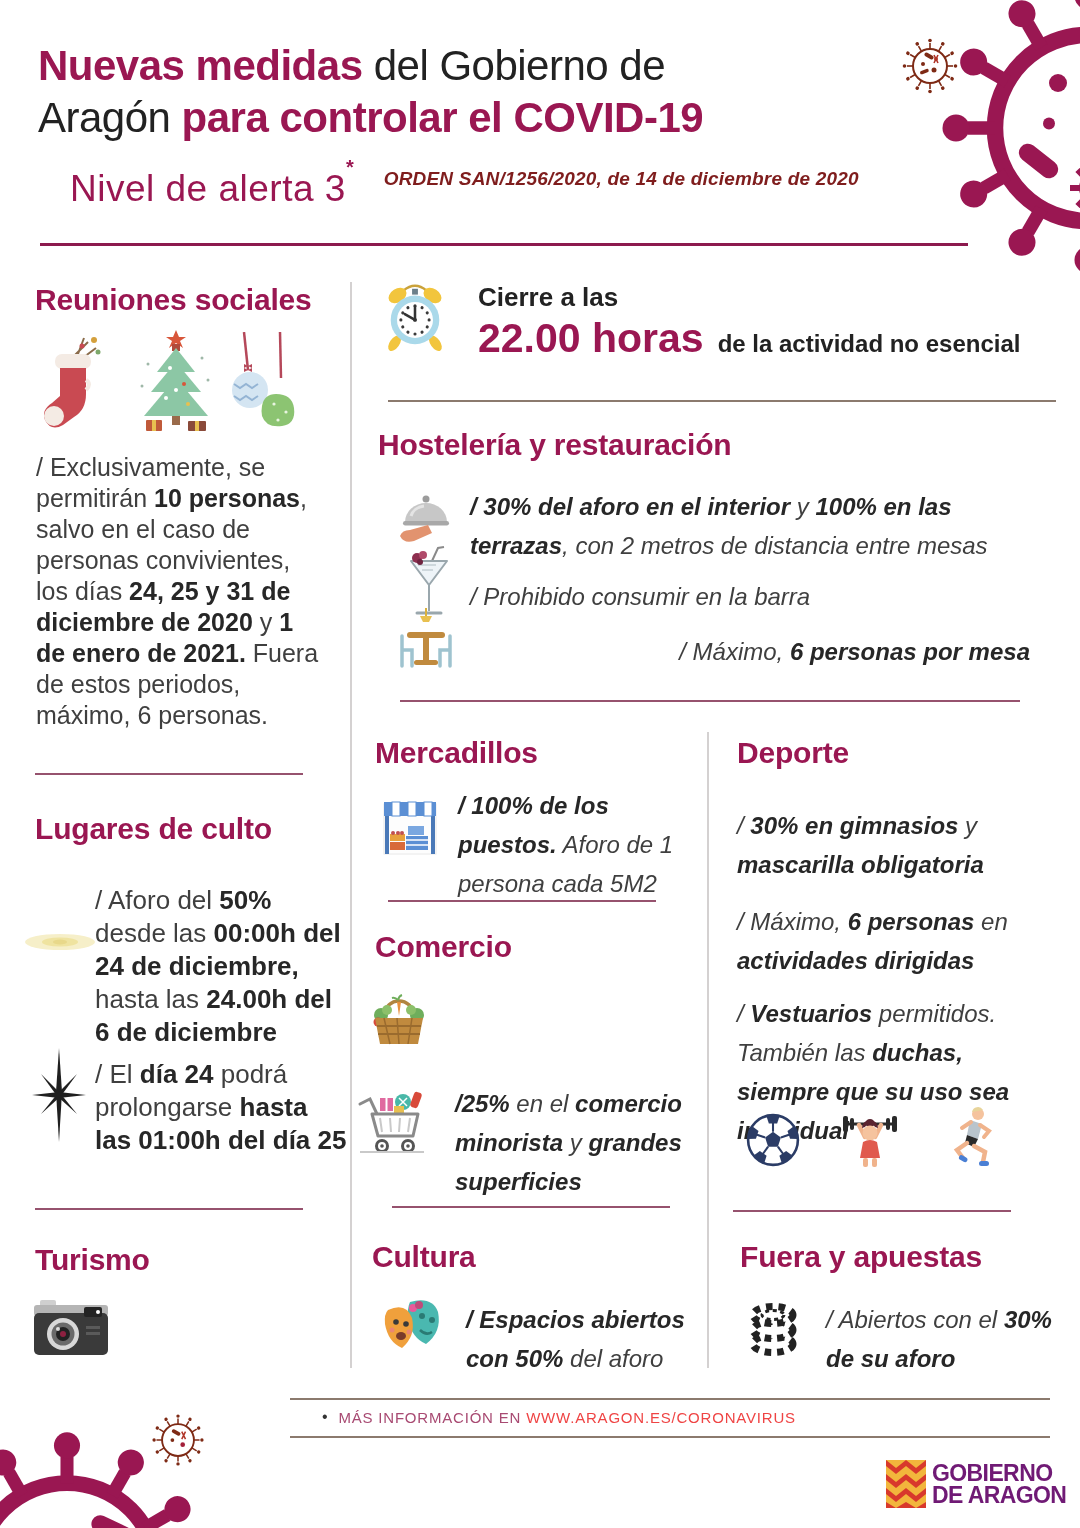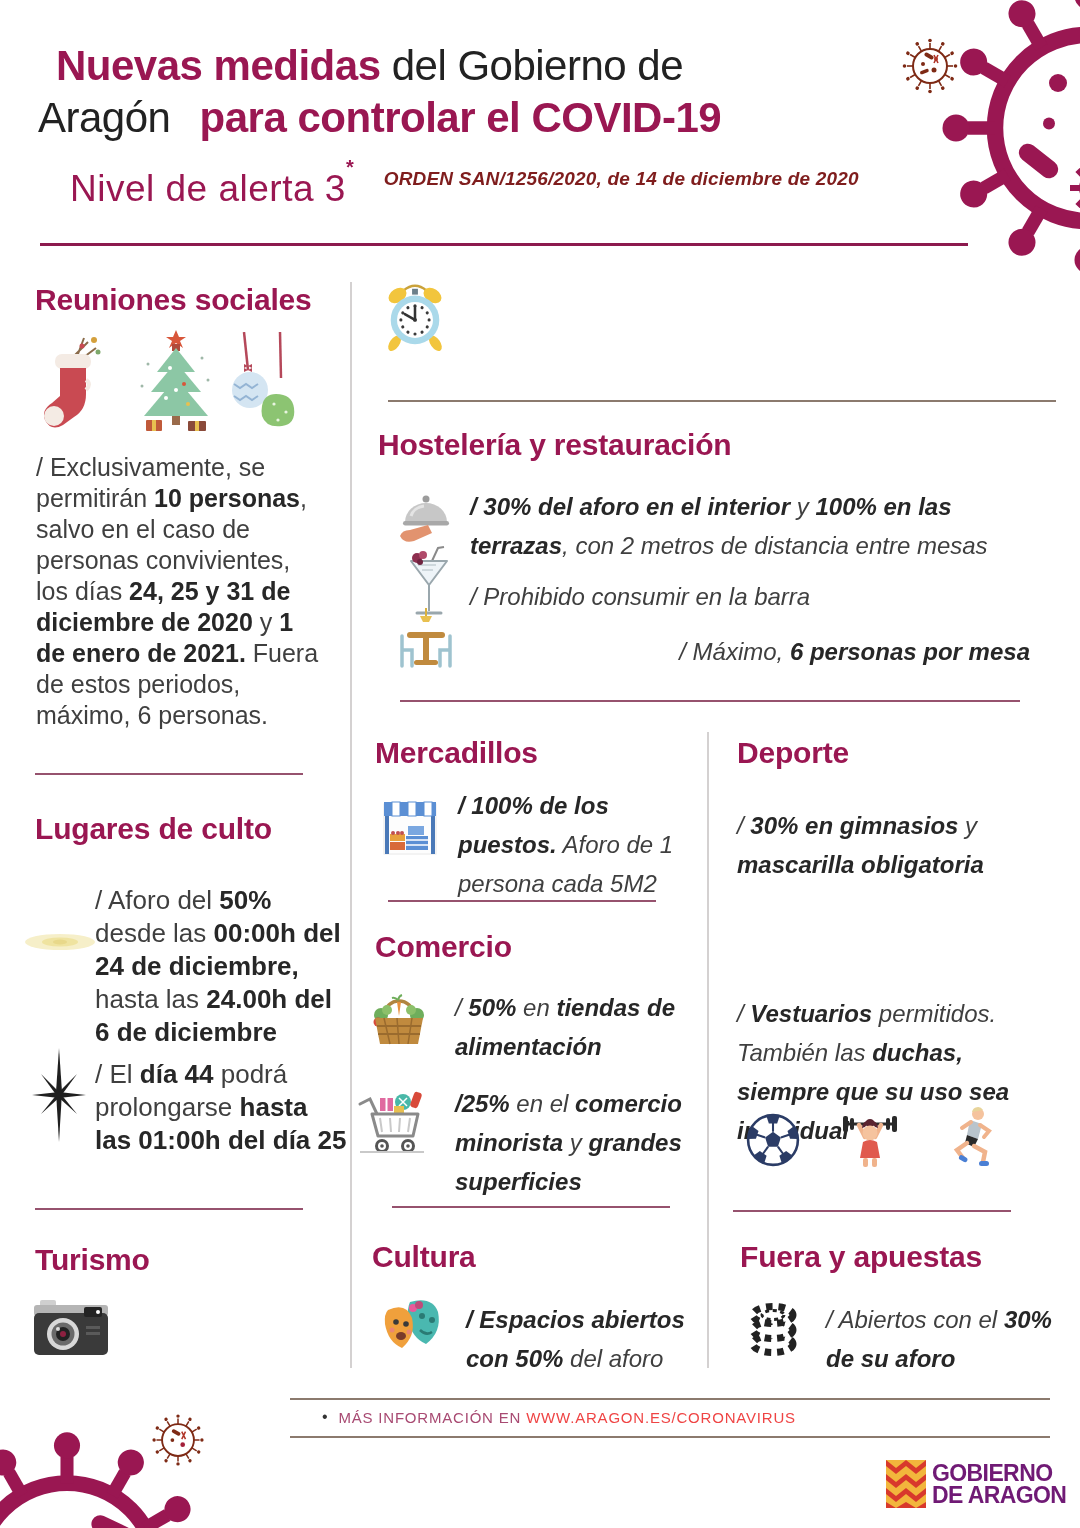--- a/index.html
+++ b/index.html
@@ -13,21 +13,21 @@
   html,body{margin:0;padding:0;background:#e9e9e9;}
   .canvas{
     position:relative;width:1080px;height:1528px;margin:0 auto;
     background:#ffffff;overflow:hidden;
     font-family:"Liberation Sans","DejaVu Sans",sans-serif;
     color:var(--body);
   }
   .abs{position:absolute;}
   b{font-weight:800;color:var(--boldtxt);}
   .title-line{font-size:42px;line-height:52px;font-weight:300;color:#222;letter-spacing:-0.5px;}
-  .title-line b{color:var(--accent);font-weight:800;margin-left:18px;}
+  .title-line b{color:var(--accent);font-weight:800;}
   .alert-row{display:flex;align-items:flex-start;margin-left:32px;}
   .alert-label{font-size:37px;color:var(--accent);font-weight:400;letter-spacing:0.5px;}
   .alert-ast{font-size:20px;color:var(--accent);font-weight:700;vertical-align:top;position:relative;top:-12px;}
   .order{font-style:italic;font-weight:700;font-size:19px;color:#7f1d1d;margin-left:30px;padding-bottom:6px;letter-spacing:0.2px;}
   .sec-title{font-size:30px;font-weight:800;color:var(--accent);letter-spacing:-0.2px;}
   .body-lg{font-size:25px;line-height:31px;}
   .body-md{font-size:26px;line-height:33px;}
   .body-sm{font-size:24px;line-height:39px;font-style:italic;}
   .rule-m{height:2px;background:var(--rule-maroon);}
   .rule-g{height:2px;background:var(--rule-gray);}
@@ -176,21 +176,21 @@
     <ellipse cx="38" cy="22" rx="7" ry="2.5" fill="#e8d88a"></ellipse>
   </svg>
   <div class="abs body-md" style="left:95px;top:884px;width:252px;"><span>/ Aforo del </span><b>50%</b><span>  desde las </span><b>00:00h del 24 de diciembre,</b><span> hasta las </span><b>24.00h del 6 de diciembre</b></div>
 
   <svg class="abs" style="left:28px;top:1046px;" width="62" height="100" viewBox="0 0 62 100">
     <path d="M31,2 L34,46 L31,96 L28,46 Z" fill="#1f1f1f"></path>
     <path d="M4,49 L31,46 L58,49 L31,52 Z" fill="#1f1f1f"></path>
     <path d="M13,28 L32,47 L49,68 L29,50 Z" fill="#1f1f1f"></path>
     <path d="M49,28 L30,47 L13,68 L33,50 Z" fill="#1f1f1f"></path>
   </svg>
-  <div class="abs body-md" style="left:95px;top:1058px;width:252px;"><span>/ El </span><b>día 44</b><span> podrá prolongarse </span><b>hasta las 01:00h del día 25</b></div>
+  <div class="abs body-md" style="left:95px;top:1058px;width:252px;"><span>/ El </span><b>día 24</b><span> podrá prolongarse </span><b>hasta las 01:00h del día 25</b></div>
 
   <div class="abs rule-m" style="left:35px;top:1208px;width:268px;"></div>
 
   <div class="abs sec-title" style="left:35px;top:1243px;">Turismo</div>
 
   <svg class="abs" style="left:32px;top:1298px;" width="78" height="62" viewBox="0 0 78 62">
     <rect x="8" y="2" width="16" height="8" rx="2" fill="#cfcfcf"></rect>
     <rect x="2" y="7" width="74" height="11" rx="3" fill="#b5b5b5"></rect>
     <rect x="2" y="15" width="74" height="42" rx="5" fill="#3a3a3a"></rect>
     <rect x="52" y="9" width="18" height="10" rx="2" fill="#242424"></rect>
@@ -231,20 +231,27 @@
       <use href="#ck1" transform="rotate(210 36 42)"></use>
       <use href="#ck1" transform="rotate(240 36 42)"></use>
       <use href="#ck1" transform="rotate(270 36 42)"></use>
       <use href="#ck1" transform="rotate(300 36 42)"></use>
       <use href="#ck1" transform="rotate(330 36 42)"></use>
     <line x1="36" y1="42" x2="36" y2="28" stroke="#333" stroke-width="2.6" stroke-linecap="round"></line>
     <line x1="36" y1="42" x2="25.5" y2="36" stroke="#333" stroke-width="2.6" stroke-linecap="round"></line>
     <circle cx="36" cy="42" r="2" fill="#333"></circle>
   </svg>
 
+  <div class="abs" style="left:478px;top:282px;width:580px;">
+    <div class="closure-prefix">Cierre a las</div>
+    <div class="closure-line2">
+      <span class="closure-time">22.00 horas</span>
+      <span class="closure-rest">de la actividad no esencial</span>
+    </div>
+  </div>
 
   <div class="abs rule-g" style="left:388px;top:400px;width:668px;"></div>
 
   <div class="abs sec-title" style="left:378px;top:428px;">Hostelería y restauración</div>
 
   <svg class="abs" style="left:398px;top:490px;" width="56" height="56" viewBox="0 0 56 56">
     <circle cx="28" cy="9" r="3.5" fill="#9c9c9c"></circle>
     <path d="M7,32 A21,19 0 0 1 49,32 Z" fill="#c7c7c7"></path>
     <path d="M13,26 A16,13 0 0 1 26,16" stroke="#e4e4e4" stroke-width="3" fill="none"></path>
     <rect x="5" y="31" width="46" height="4.5" rx="2.2" fill="#a8a8a8"></rect>
@@ -314,21 +321,20 @@
     <circle cx="47" cy="27" r="7" fill="#6fae5c"></circle>
       <circle cx="41" cy="22" r="5" fill="#8cc06a"></circle>
     <path d="M27,14 L31,14 L29,28 Z" fill="#e8913c"></path>
     <path d="M28,12 q1,-4 4,-5 M28,12 q-3,-3 -6,-2" stroke="#6fae5c" stroke-width="2" fill="none"></path>
     <circle cx="8" cy="34" r="4.5" fill="#d84a3a"></circle>
     <path d="M14,34 q6,8 14,6" stroke="#e8c050" stroke-width="4" fill="none"></path>
     <path d="M5,30 L53,30 L48,56 L10,56 Z" fill="#c08a3e"></path>
     <path d="M7,38 H51 M8,46 H50" stroke="#9a6b2e" stroke-width="2"></path>
     <path d="M14,30 L20,56 M27,30 L29,56 M42,30 L38,56" stroke="#9a6b2e" stroke-width="1.5"></path>
   </svg>
-  <div class="abs body-sm" style="left:455px;top:988px;width:252px;"><span>/ </span><b>50%</b><span> en </span><b>tiendas de alimentación</b></div>
 
   <svg class="abs" style="left:356px;top:1084px;" width="76" height="76" viewBox="0 0 76 76">
     <path d="M4,20 L14,15 L21,30" stroke="#8a8a8a" stroke-width="3" fill="none" stroke-linecap="round"></path>
     <rect x="24" y="14" width="13" height="13" fill="#e06aa0"></rect>
       <line x1="30.5" y1="14" x2="30.5" y2="27" stroke="#fff" stroke-width="2"></line>
     <circle cx="47" cy="18" r="8" fill="#49b8a8"></circle>
       <path d="M43,14 l8,8 M51,14 l-8,8" stroke="#fff" stroke-width="1.5"></path>
     <rect x="56" y="8" width="8" height="16" rx="3" fill="#d84a3a" transform="rotate(20 60 16)"></rect>
     <rect x="38" y="22" width="10" height="8" fill="#e8c050"></rect>
     <path d="M16,30 L62,30 L57,52 L22,52 Z" fill="#fff" stroke="#8a8a8a" stroke-width="3" stroke-linejoin="round"></path>
@@ -357,20 +363,21 @@
     <circle cx="12" cy="36" r="2.5" fill="#e87a8a" opacity="0.7"></circle>
       <circle cx="29" cy="38" r="2.5" fill="#e87a8a" opacity="0.7"></circle>
     <circle cx="33" cy="14" r="4" fill="#e85a9a"></circle>
       <circle cx="39" cy="11" r="4" fill="#c04a7a"></circle>
   </svg>
   <div class="abs body-sm" style="left:466px;top:1300px;width:235px;"><b>/ Espacios abiertos con 50%</b><span> del aforo</span></div>
 
   <div class="abs sec-title" style="left:737px;top:736px;">Deporte</div>
 
   <div class="abs body-sm" style="left:737px;top:806px;width:295px;"><span>/ </span><b>30% en gimnasios</b><span> y </span><b>mascarilla obligatoria</b></div>
+  <div class="abs body-sm" style="left:737px;top:902px;width:295px;"><span>/ Máximo, </span><b>6 personas</b><span> en </span><b>actividades dirigidas</b></div>
   <div class="abs body-sm" style="left:737px;top:994px;width:308px;"><span>/ </span><b>Vestuarios</b><span> permitidos. También las </span><b>duchas, siempre que su uso sea individual</b></div>
 
   <svg class="abs" style="left:745px;top:1112px;" width="56" height="56" viewBox="0 0 54 54">
     <defs>
       <clipPath id="sbc1">
           <circle cx="27" cy="27" r="24"></circle>
         </clipPath>
       <g id="sbp1">
           <path d="M20,2 L34,2 L31,11 L23,11 Z" fill="#2b3c66"></path>
         </g>

